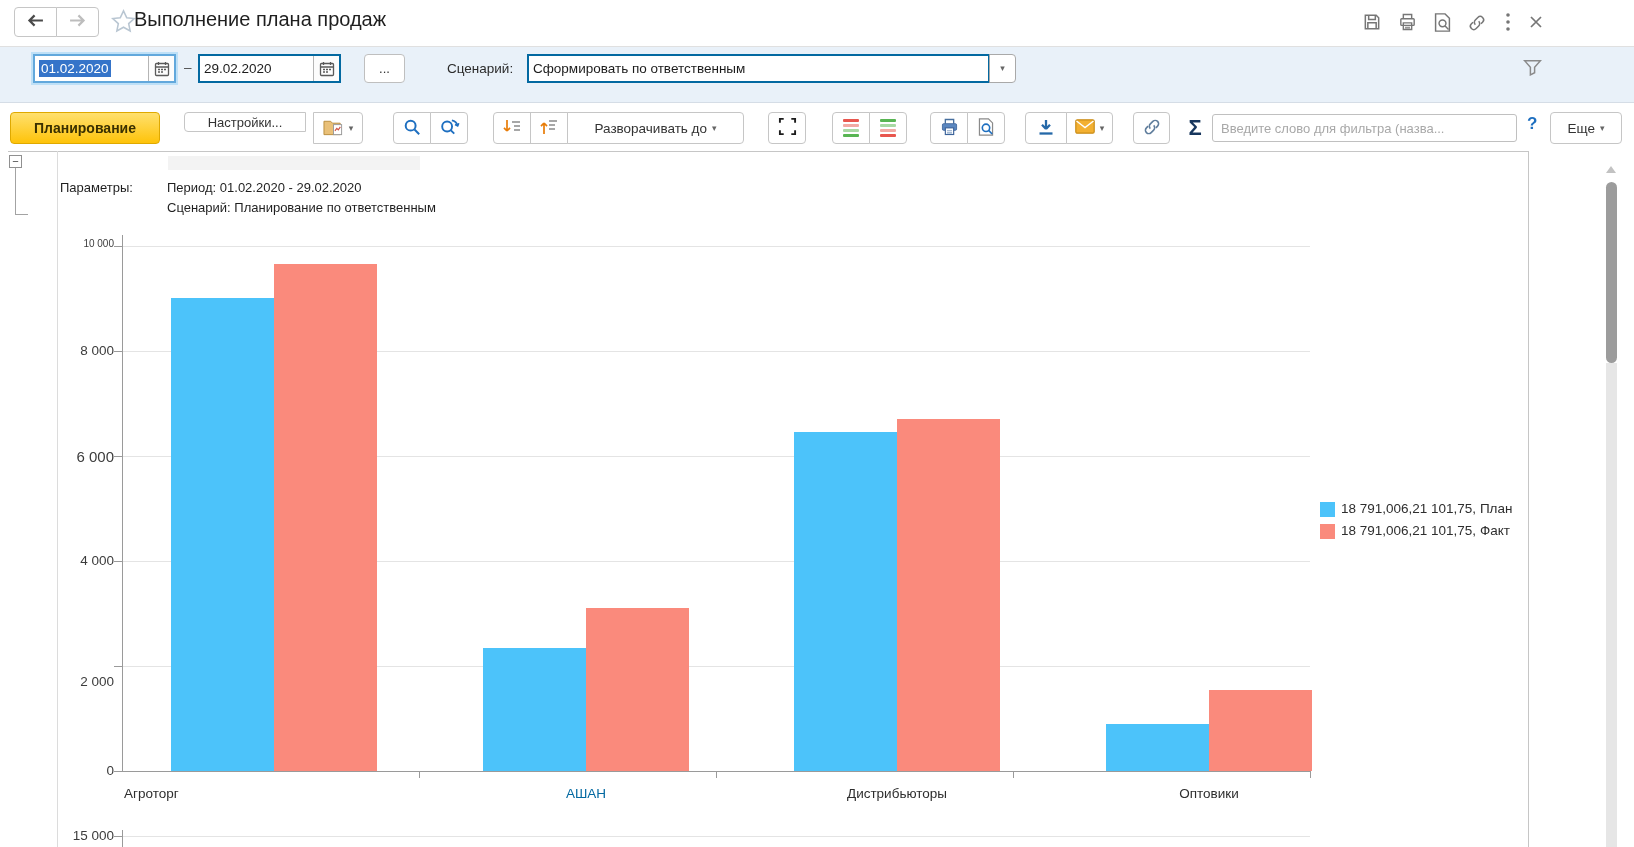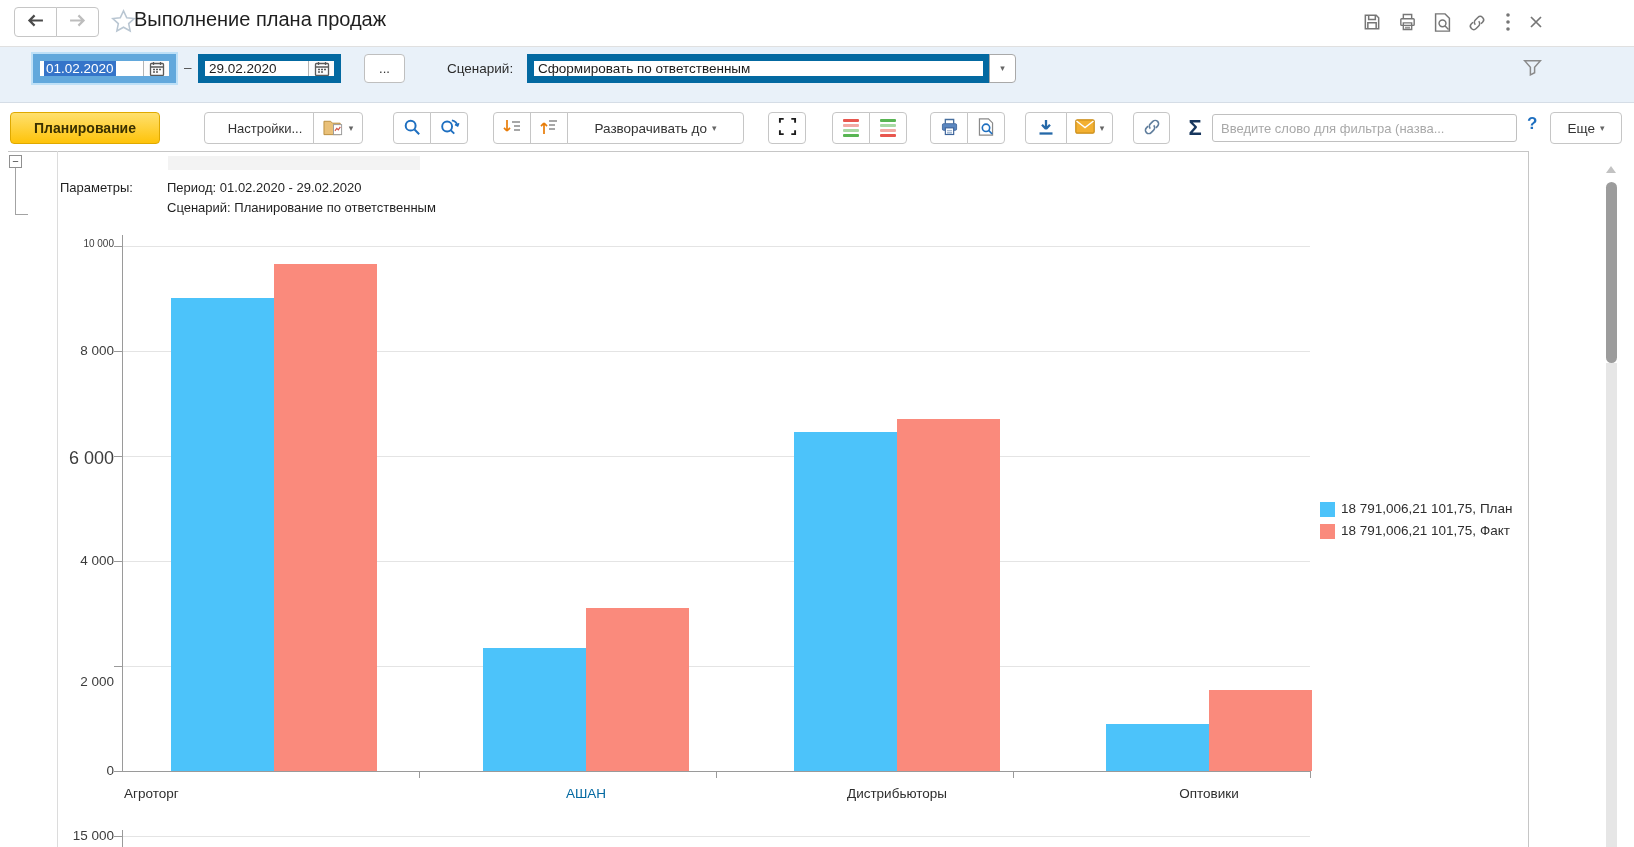--- a/index.html
+++ b/index.html
@@ -6,21 +6,21 @@
   html,body{background:#fff}
   body{font-family:"Liberation Sans",sans-serif;color:#333}
   #screen{position:relative;width:1634px;height:847px;background:#fff;overflow:hidden}
   .abs{position:absolute}
   .btn{position:absolute;display:flex;align-items:center;justify-content:center;background:#fff;
        border:1px solid #c6c6c6;border-radius:4px;font-size:13px;color:#333;gap:5px;cursor:default}
   .grp-l{border-radius:4px 0 0 4px}
   .grp-m{border-radius:0}
   .grp-r{border-radius:0 4px 4px 0}
   .caret{font-size:9px;color:#666;line-height:1}
-  .field{position:absolute;background:#fff;border:7px solid #0369a1;display:flex;align-items:stretch;overflow:hidden}
+  .field{position:absolute;background:#fff;border:2px solid #0369a1;display:flex;align-items:stretch;overflow:hidden}
   .field .txt{flex:1;display:flex;align-items:center;padding-left:4px;font-size:13.5px;color:#1c1c1c}
   .icon-btn-inner{width:26px;display:flex;align-items:center;justify-content:center;border-left:1px solid #b5b5b5;background:#fcfcfc}
   .filterbar{position:absolute;left:0;top:46px;width:1634px;height:57px;background:#e9f1f9;
              border-top:1px solid #e0e0e0;border-bottom:1px solid #d5dde6}
   .lbl{position:absolute;font-size:13.5px;color:#2b2b2b;white-space:nowrap}
   .sel{background:#3574c9;color:#fff;padding:1px 2px}
   #filter-input{position:absolute;border:1px solid #c0c0c0;border-radius:3px;font-size:13px;
                 padding:0 8px;color:#555;outline:none;font-family:"Liberation Sans",sans-serif}
   #filter-input::placeholder{color:#a8a8a8}
   .vline{position:absolute;background:#dcdcdc}
@@ -131,21 +131,21 @@
     <span class="caret">▾</span>
   </div>
   <span class="abs" style="left:1523px;top:59px">
     <svg width="19" height="17" viewBox="0 0 18 16" fill="none" stroke="#8a8a8a" stroke-width="1.4">
         <path d="M1.5 1.5h15l-5.5 6.2v5.3l-4 2V7.7z"></path>
       </svg>
   </span>
 
   <div class="btn gen-btn" style="left:10px;top:112px;width:150px;height:32px">Планирование</div>
 
-  <div class="btn grp-l" style="left:204px;top:112px;width:122px;height:32px">Настройки...</div>
+  <div class="btn grp-l" style="left:184px;top:112px;width:122px;height:20px">Настройки...</div>
   <div class="btn grp-r" style="left:313px;top:112px;width:50px;height:32px">
     <span>
       <svg width="21" height="18" viewBox="0 0 22 18">
           <path d="M1 3h7l2 2h8v12H1z" fill="#e9c078" stroke="#b98d3e"></path>
           <rect x="11" y="6.5" width="8.5" height="10.5" fill="#fff" stroke="#999"></rect>
           <path d="M12.5 13l2-2.5 1.5 1.5 2.2-3.2" stroke="#d04f42" fill="none" stroke-width="1.2"></path>
         </svg>
     </span>
     <span class="caret">▾</span>
   </div>
@@ -291,21 +291,21 @@
   <div class="abs" style="left:1606px;top:182px;width:11px;height:181px;background:#9c9c9c;border-radius:6px"></div>
 
 <div style="position: absolute; left: 122px; top: 246px; width: 1188px; height: 1px; background: rgb(228, 228, 228);"></div>
     <div style="position: absolute; left: 114px; top: 246px; width: 8px; height: 1px; background: rgb(154, 154, 154);"></div>
     <div style="position: absolute; left: 38px; top: 238px; width: 76px; text-align: right; font-size: 10px; color: rgb(60, 60, 60); white-space: nowrap;">10 000</div>
     <div style="position: absolute; left: 122px; top: 351px; width: 1188px; height: 1px; background: rgb(228, 228, 228);"></div>
     <div style="position: absolute; left: 114px; top: 351px; width: 8px; height: 1px; background: rgb(154, 154, 154);"></div>
     <div style="position: absolute; left: 38px; top: 343px; width: 76px; text-align: right; font-size: 13.5px; color: rgb(60, 60, 60); white-space: nowrap;">8 000</div>
     <div style="position: absolute; left: 122px; top: 456px; width: 1188px; height: 1px; background: rgb(228, 228, 228);"></div>
     <div style="position: absolute; left: 114px; top: 456px; width: 8px; height: 1px; background: rgb(154, 154, 154);"></div>
-    <div style="position: absolute; left: 38px; top: 448px; width: 76px; text-align: right; font-size: 18px; color: rgb(60, 60, 60); white-space: nowrap;">6 000</div>
+    <div style="position: absolute; left: 38px; top: 448px; width: 76px; text-align: right; font-size: 15px; color: rgb(60, 60, 60); white-space: nowrap;">6 000</div>
     <div style="position: absolute; left: 122px; top: 561px; width: 1188px; height: 1px; background: rgb(228, 228, 228);"></div>
     <div style="position: absolute; left: 114px; top: 561px; width: 8px; height: 1px; background: rgb(154, 154, 154);"></div>
     <div style="position: absolute; left: 38px; top: 553px; width: 76px; text-align: right; font-size: 13.5px; color: rgb(60, 60, 60); white-space: nowrap;">4 000</div>
     <div style="position: absolute; left: 122px; top: 666px; width: 1188px; height: 1px; background: rgb(228, 228, 228);"></div>
     <div style="position: absolute; left: 114px; top: 666px; width: 8px; height: 1px; background: rgb(154, 154, 154);"></div>
     <div style="position: absolute; left: 38px; top: 658px; width: 76px; text-align: right; font-size: 13.5px; color: rgb(60, 60, 60); white-space: nowrap; margin-top: 16px;">2 000</div>
     <div style="position: absolute; left: 114px; top: 771px; width: 8px; height: 1px; background: rgb(154, 154, 154);"></div>
     <div style="position: absolute; left: 38px; top: 763px; width: 76px; text-align: right; font-size: 13.5px; color: rgb(60, 60, 60); white-space: nowrap;">0</div>
     <div style="position: absolute; left: 122px; top: 771px; width: 1188px; height: 1px; background: rgb(154, 154, 154);"></div>
     <div style="position: absolute; left: 122px; top: 235px; width: 1px; height: 536px; background: rgb(154, 154, 154);"></div>

